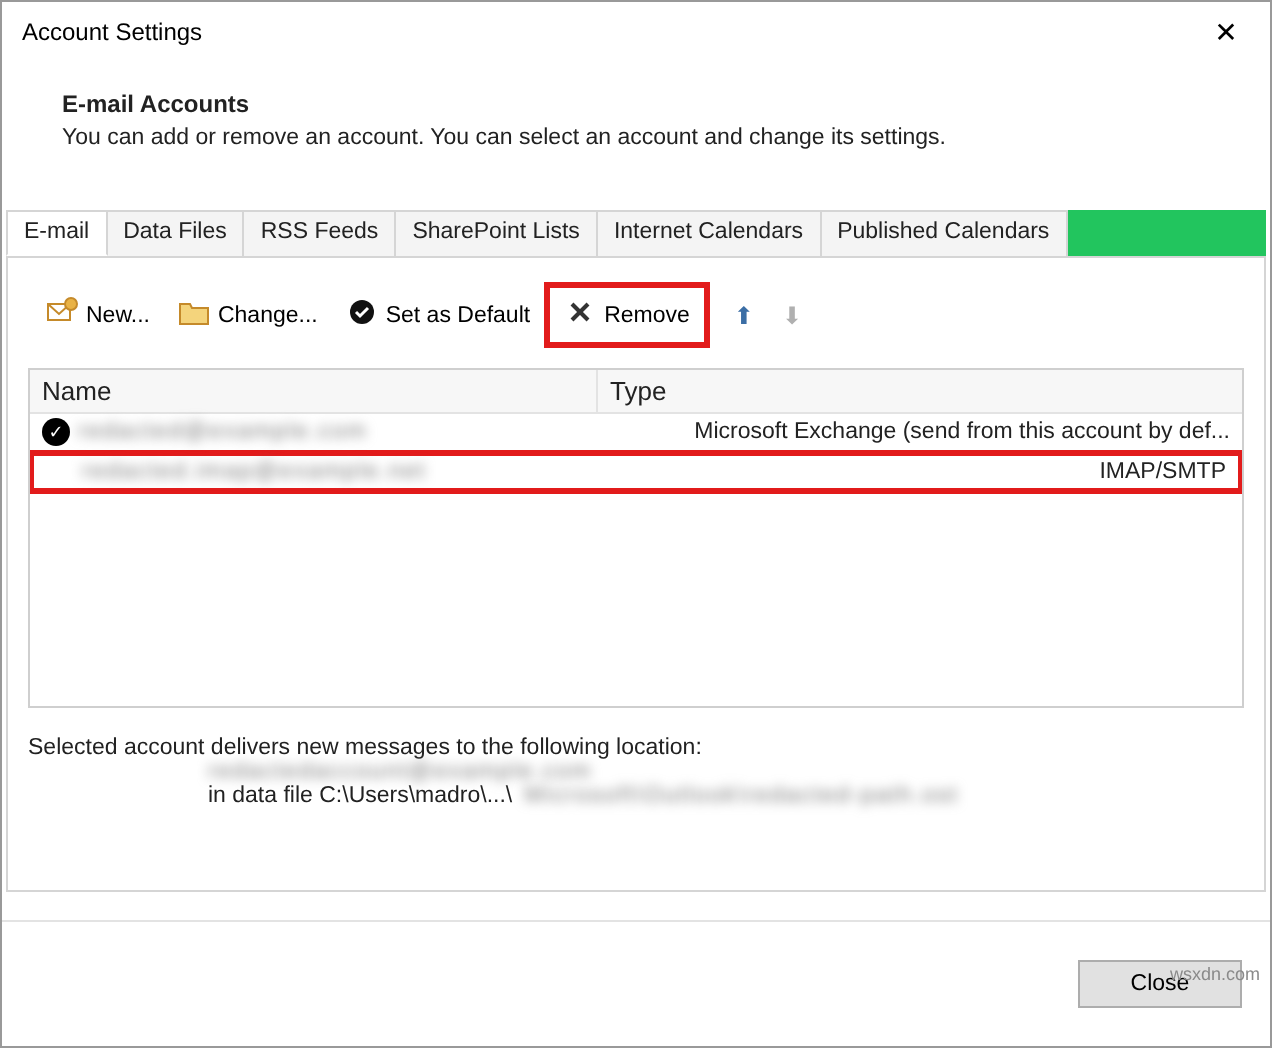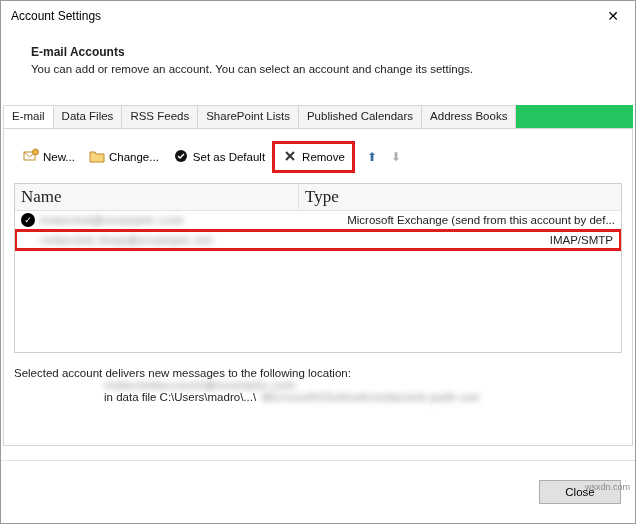--- a/index.html
+++ b/index.html
@@ -19,21 +19,21 @@
     .tab-pane { border: 1px solid #d5d5d5; margin: -1px -14px 0 -14px; padding: 10px; flex: 1; position: relative; background: #fff; display: flex; flex-direction: column; }
     .toolbar { display: flex; align-items: center; gap: 0; padding: 2px 0 8px 2px; }
     .tbtn { display: flex; align-items: center; gap: 4px; padding: 3px 6px; font-size: 11.5px; border: 1px solid transparent; cursor: pointer; background: transparent; }
     .tbtn svg { width: 16px; height: 16px; }
     .remove-highlight { border: 3px solid #e21b1b; display: inline-flex; }
     .nav-arrows { display: flex; align-items: center; gap: 6px; margin-left: 8px; }
     .arrow { font-size: 12px; color: #3b6ea5; cursor: pointer; padding: 2px 4px; }
     .arrow.disabled { color: #b0b0b0; }
     .list { border: 1px solid #cfcfcf; flex: 0 0 170px; margin-top: 2px; position: relative; display: flex; flex-direction: column; overflow: hidden; }
     .list-header { display: flex; background: #f7f7f7; border-bottom: 1px solid #e3e3e3; }
-    .col { padding: 3px 6px; font-size: 17px; border-right: 1px solid #e3e3e3; font-family: Liberation Serif, serif; }
+    .col { padding: 3px 6px; font-size: 13px; border-right: 1px solid #e3e3e3; }
     .col.name { width: 284px; }
     .col.type { flex: 1; border-right: none; }
     .row { display: flex; font-size: 11.5px; padding: 2px 6px; align-items: center; }
     .rname { width: 284px; display: flex; align-items: center; gap: 2px; }
     .rtype { flex: 1; white-space: nowrap; overflow: hidden; text-overflow: ellipsis; text-align: right; }
     .check { width: 14px; height: 14px; border-radius: 50%; background: #000; display: inline-flex; align-items: center; justify-content: center; color: #fff; font-size: 9px; margin-right: 2px; }
     .blur { filter: blur(3px); color: #777; letter-spacing: 1px; }
     .row2-wrap { border: 3px solid #e21b1b; margin: 0 -1px; }
     .watermark { position: absolute; left: 150px; top: 60px; opacity: 0.95; display: flex; align-items: center; gap: 6px; pointer-events: none; }
     .wm-text { font-weight: 700; font-size: 22px; color: #3a72a6; letter-spacing: 1px; }
@@ -60,22 +60,22 @@
       <div class="heading">E-mail Accounts</div>
       <div class="subhead">You can add or remove an account. You can select an account and change its settings.</div>
     </div>
 
     <div class="tabs-border-top"></div>
     <div class="tabs">
       <div class="tab active">E-mail</div>
       <div class="tab">Data Files</div>
       <div class="tab">RSS Feeds</div>
       <div class="tab">SharePoint Lists</div>
+      <div class="tab">Internet Calendars</div>
       <div class="tab">Published Calendars</div>
-      <div class="tab">Address Books</div>
     </div>
 
     <div class="tab-pane">
       <div class="toolbar">
         <button class="tbtn">
           <span>
             <svg viewBox="0 0 16 16">
                 <rect x="1" y="4" width="11" height="8" fill="#fff" stroke="#c58a2a"></rect>
                 <polyline points="1,4 6.5,9 12,4" fill="none" stroke="#c58a2a"></polyline>
                 <circle cx="12.5" cy="4" r="3" fill="#e9b245" stroke="#c58a2a"></circle>

